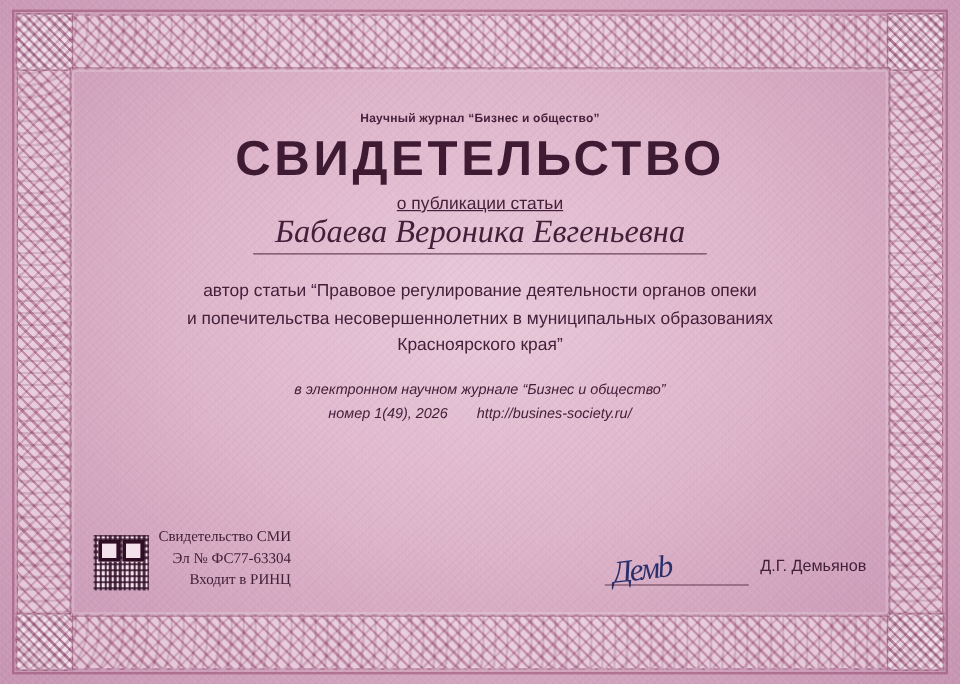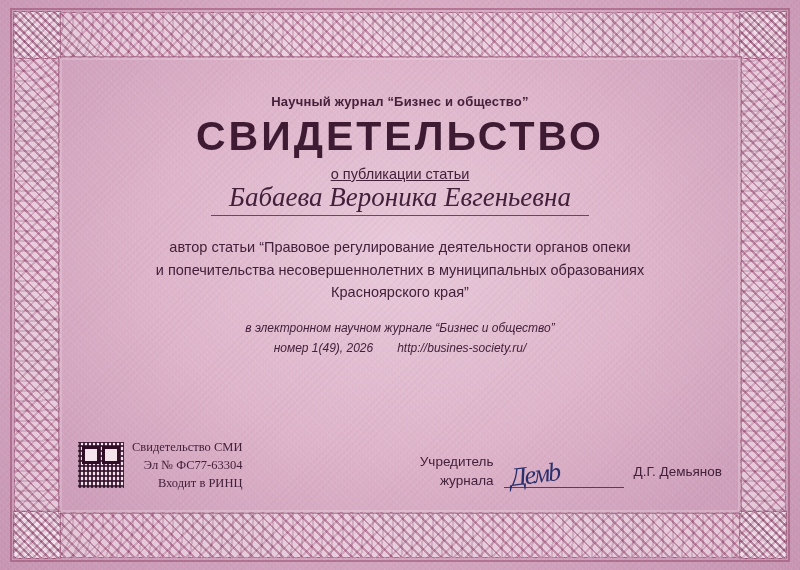--- a/index.html
+++ b/index.html
@@ -87,21 +87,21 @@
     left: 70px; top: 70px; right: 70px; bottom: 68px;
     display: flex;
     flex-direction: column;
     align-items: center;
     text-align: center;
     color: #4a2035;
   }
 
   .journal-line {
     margin-top: 24px;
-    font-size: 13px;
+    font-size: 10px;
     font-weight: bold;
     letter-spacing: 0.2px;
     color: #45203a;
   }
 
   .title {
     margin-top: 4px;
     font-size: 41px;
     font-weight: bold;
     letter-spacing: 3px;
@@ -150,21 +150,21 @@
   .footer {
     position: absolute;
     left: 78px; right: 78px; bottom: 78px;
     display: flex;
     align-items: flex-end;
     justify-content: space-between;
   }
 
   .smi {
     display: flex;
-    align-items: center;
+    align-items: flex-end;
     gap: 8px;
   }
   .smi-text {
     text-align: right;
     font-size: 12.5px;
     line-height: 1.45;
     color: #43203a;
     font-family: "Liberation Serif", serif;
   }
   .qr {
@@ -277,24 +277,20 @@
     <div class="smi">
       <div class="qr"></div>
       <div class="smi-text">
         <div>Свидетельство СМИ</div>
         <div>Эл № ФС77-63304</div>
         <div>Входит в РИНЦ</div>
       </div>
     </div>
 
     <div class="issuer">
-      <div class="issuer-label">
-        <div>Учредитель</div>
-        <div>журнала</div>
-      </div>
       <div class="sign-area">
         <div class="signature">Демb</div>
         <div class="sign-line"></div>
       </div>
       <div class="issuer-name">Д.Г. Демьянов</div>
     </div>
 
   </div>
 
 </div>

